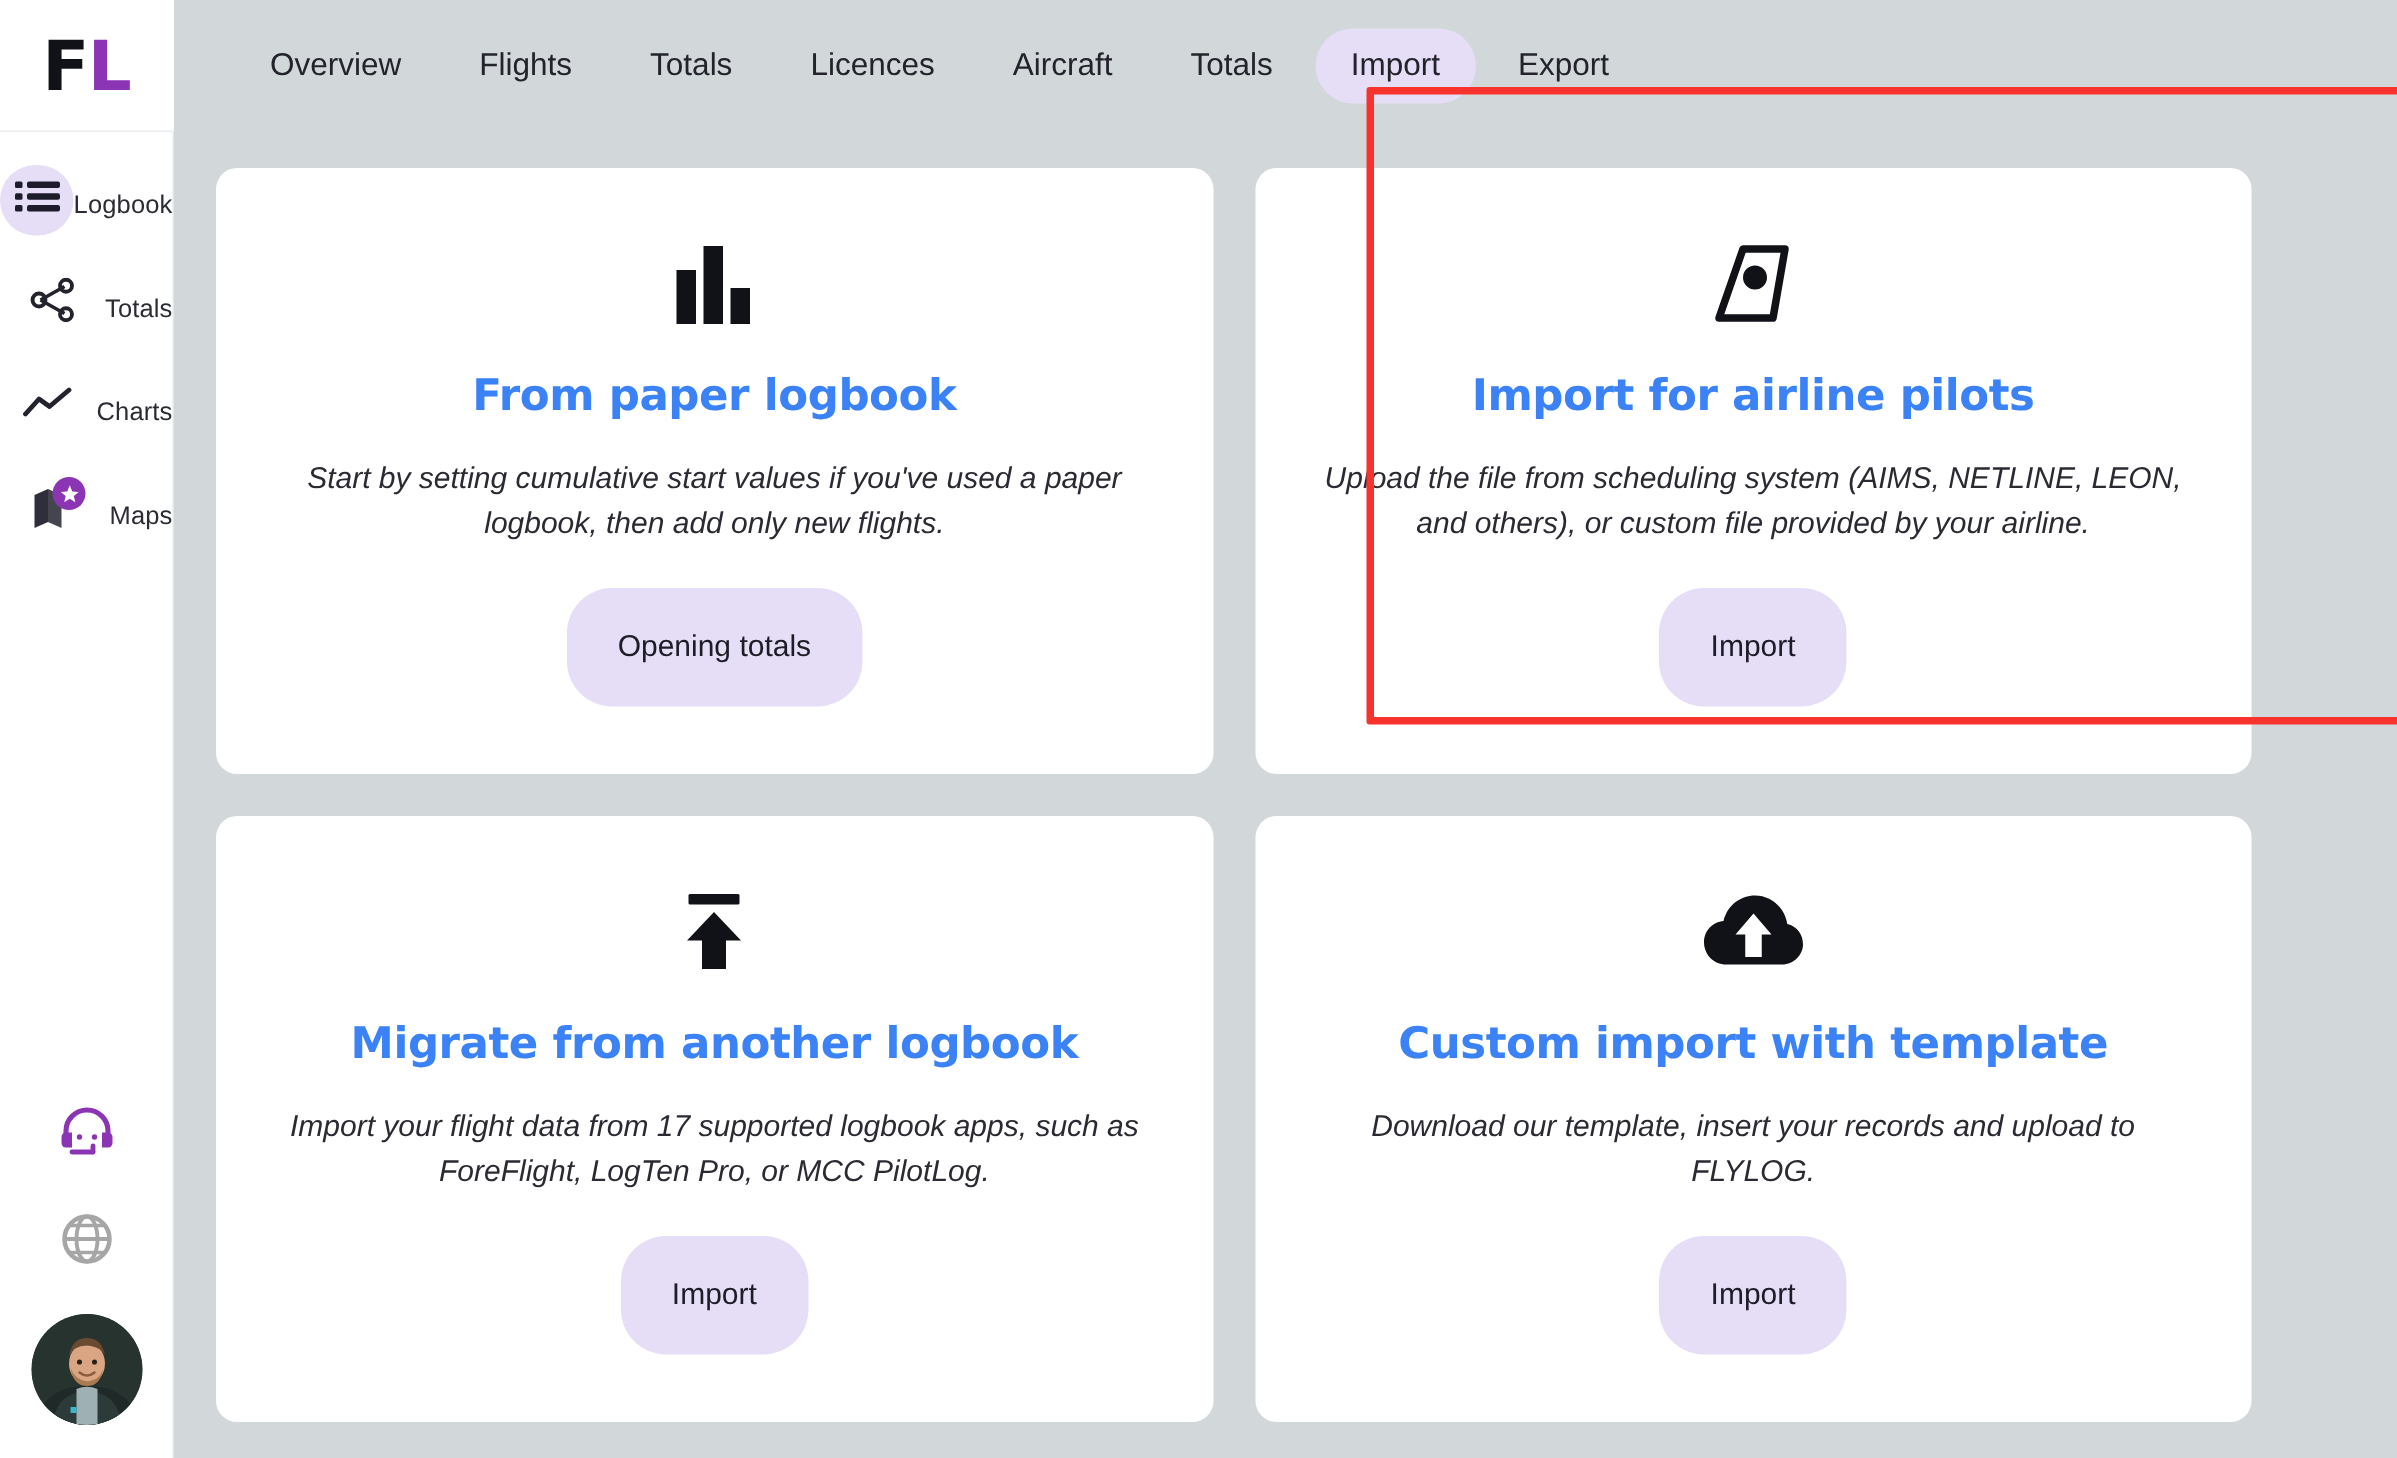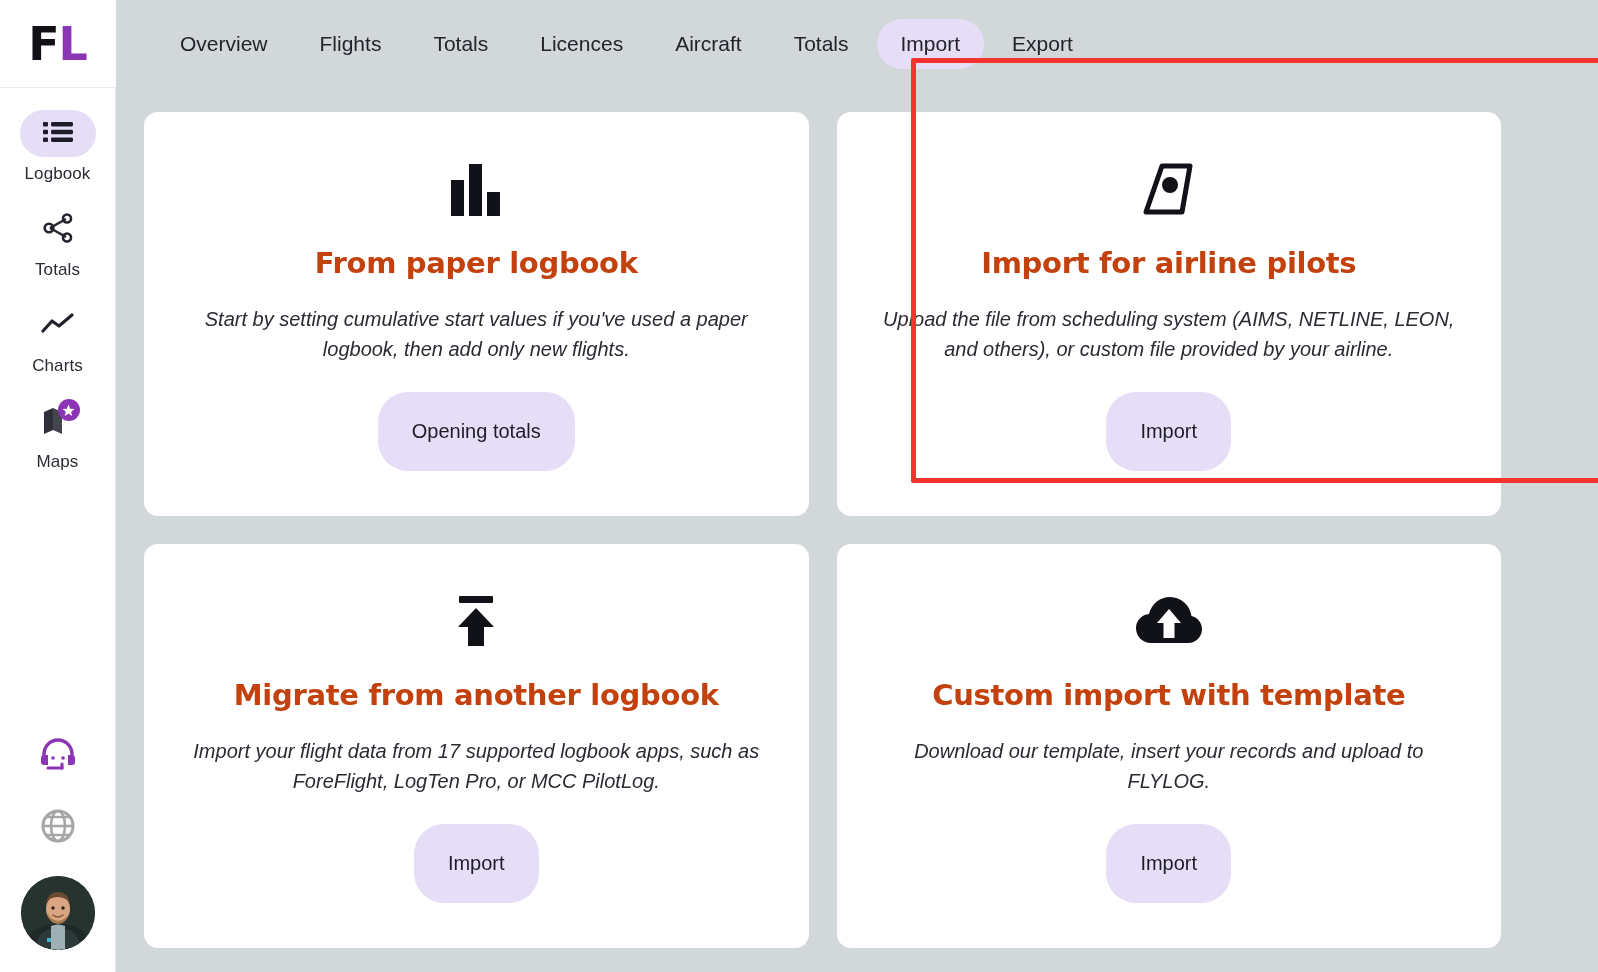--- a/index.html
+++ b/index.html
@@ -53,21 +53,21 @@
 
   .nav-rail {
     display: flex;
     flex-direction: column;
     align-items: center;
     padding-top: 22px;
     width: 100%;
   }
   .rail-item {
     display: flex;
-    flex-direction: column;
+    flex-direction: row;
     align-items: center;
     margin-bottom: 22px;
     cursor: pointer;
     width: 100%;
   }
   .rail-icon-pill {
     width: 76px;
     height: 47px;
     border-radius: 24px;
     display: flex;
@@ -174,21 +174,21 @@
     height: 62px;
     display: flex;
     align-items: center;
     justify-content: center;
     margin-bottom: 26px;
   }
   .card-title {
     font-family: "DejaVu Sans", sans-serif;
     font-size: 29px;
     font-weight: 700;
-    color: #c2410c;
+    color: #3b82f6;
     letter-spacing: -.3px;
     margin-bottom: 24px;
   }
   .card-desc {
     font-size: 20px;
     line-height: 1.5;
     color: #2a2a33;
     max-width: 600px;
     margin-bottom: 28px;
     font-style: italic;

